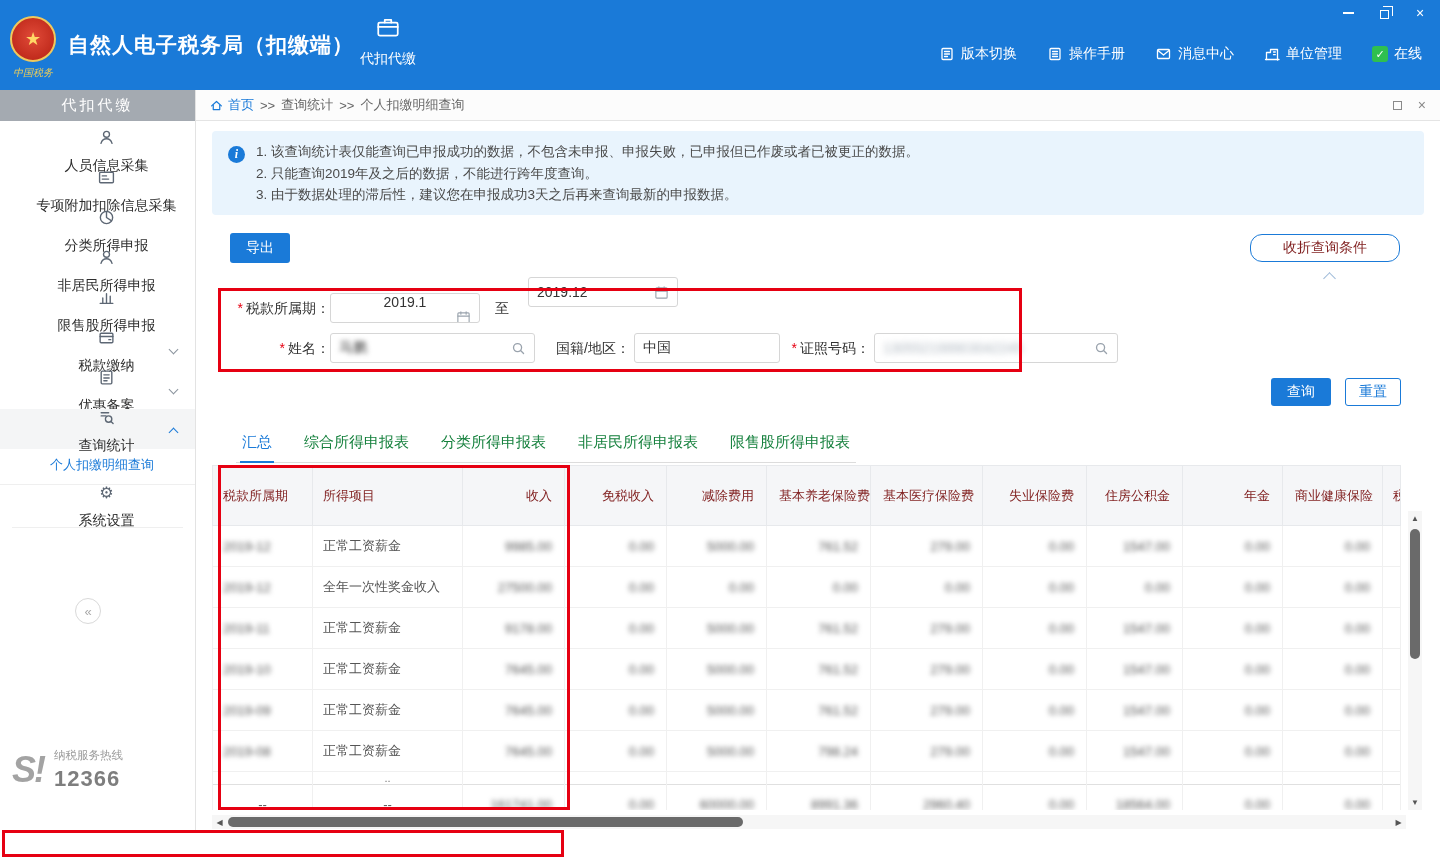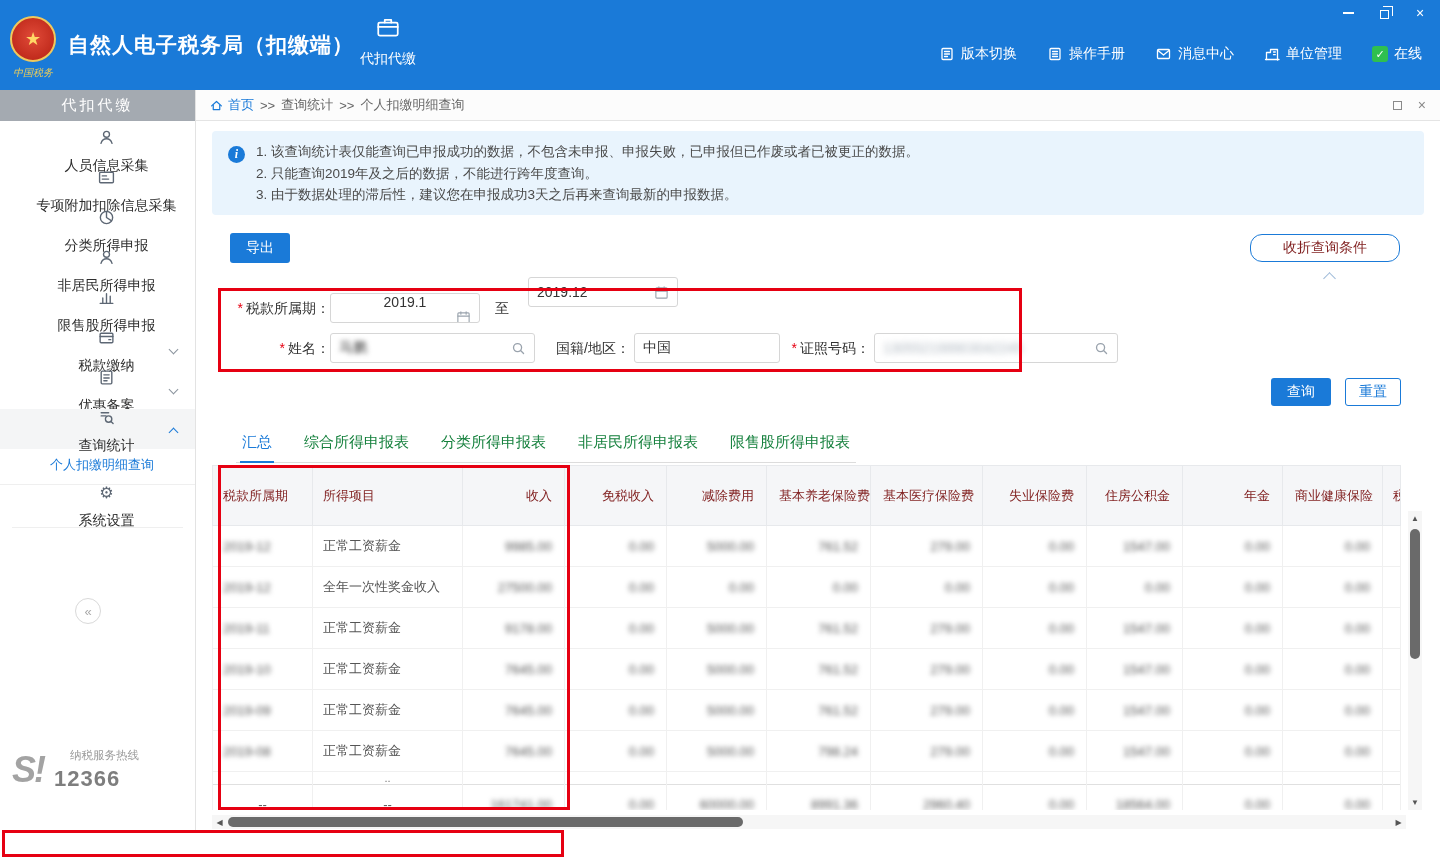--- a/index.html
+++ b/index.html
@@ -36,21 +36,21 @@
 .menu-item.open{background:#f4f5f6;}
 .chev{display:inline-block;width:7px;height:7px;border-right:1.5px solid #8b949e;border-bottom:1.5px solid #8b949e;transform:rotate(45deg);}
 .chev.up{transform:rotate(-135deg);border-color:#1a7ad8;top:20px;}
 .submenu{border-bottom:1px solid #efefef;padding-bottom:4px;}
 .sub-item{height:31px;line-height:31px;padding-left:50px;font-size:13px;color:#444;cursor:pointer;white-space:nowrap;}
 .sub-item.active{color:#1a7ad8;}
 .menu-divider{border-top:1px solid #efefef;margin:2px 12px;}
 .collapse-btn{position:absolute;left:75px;top:508px;width:26px;height:26px;border:1px solid #d9d9d9;border-radius:50%;color:#a9a9a9;display:flex;align-items:center;justify-content:center;font-size:13px;cursor:pointer;background:#fff;}
 .hotline{position:absolute;left:12px;top:658px;display:flex;align-items:center;gap:10px;}
 .hotline-s{font-size:36px;font-weight:bold;color:#a3a3a3;font-style:italic;letter-spacing:-2px;}
-.hotline-label{font-size:11.5px;color:#9b9b9b;margin-bottom:3px;margin-left:16px;}
+.hotline-label{font-size:11.5px;color:#9b9b9b;margin-bottom:3px;}
 .hotline-number{font-size:22px;font-weight:bold;color:#7e7e7e;letter-spacing:1px;}
 
 
 .breadcrumb{position:absolute;left:196px;top:90px;width:1244px;height:31px;background:#fcfcfc;border-bottom:1px solid #e4e4e4;display:flex;align-items:center;padding:0 14px;gap:6px;font-size:13px;color:#666;}
 .crumb-home{color:#1a7ad8;display:flex;gap:5px;align-items:center;cursor:pointer;}
 .bc-controls{margin-left:auto;display:flex;gap:16px;color:#888;align-items:center;}
 .sq{width:9px;height:9px;border:1.3px solid #8a8a8a;cursor:pointer;}
 .bc-x{cursor:pointer;font-size:14px;}
 
 

